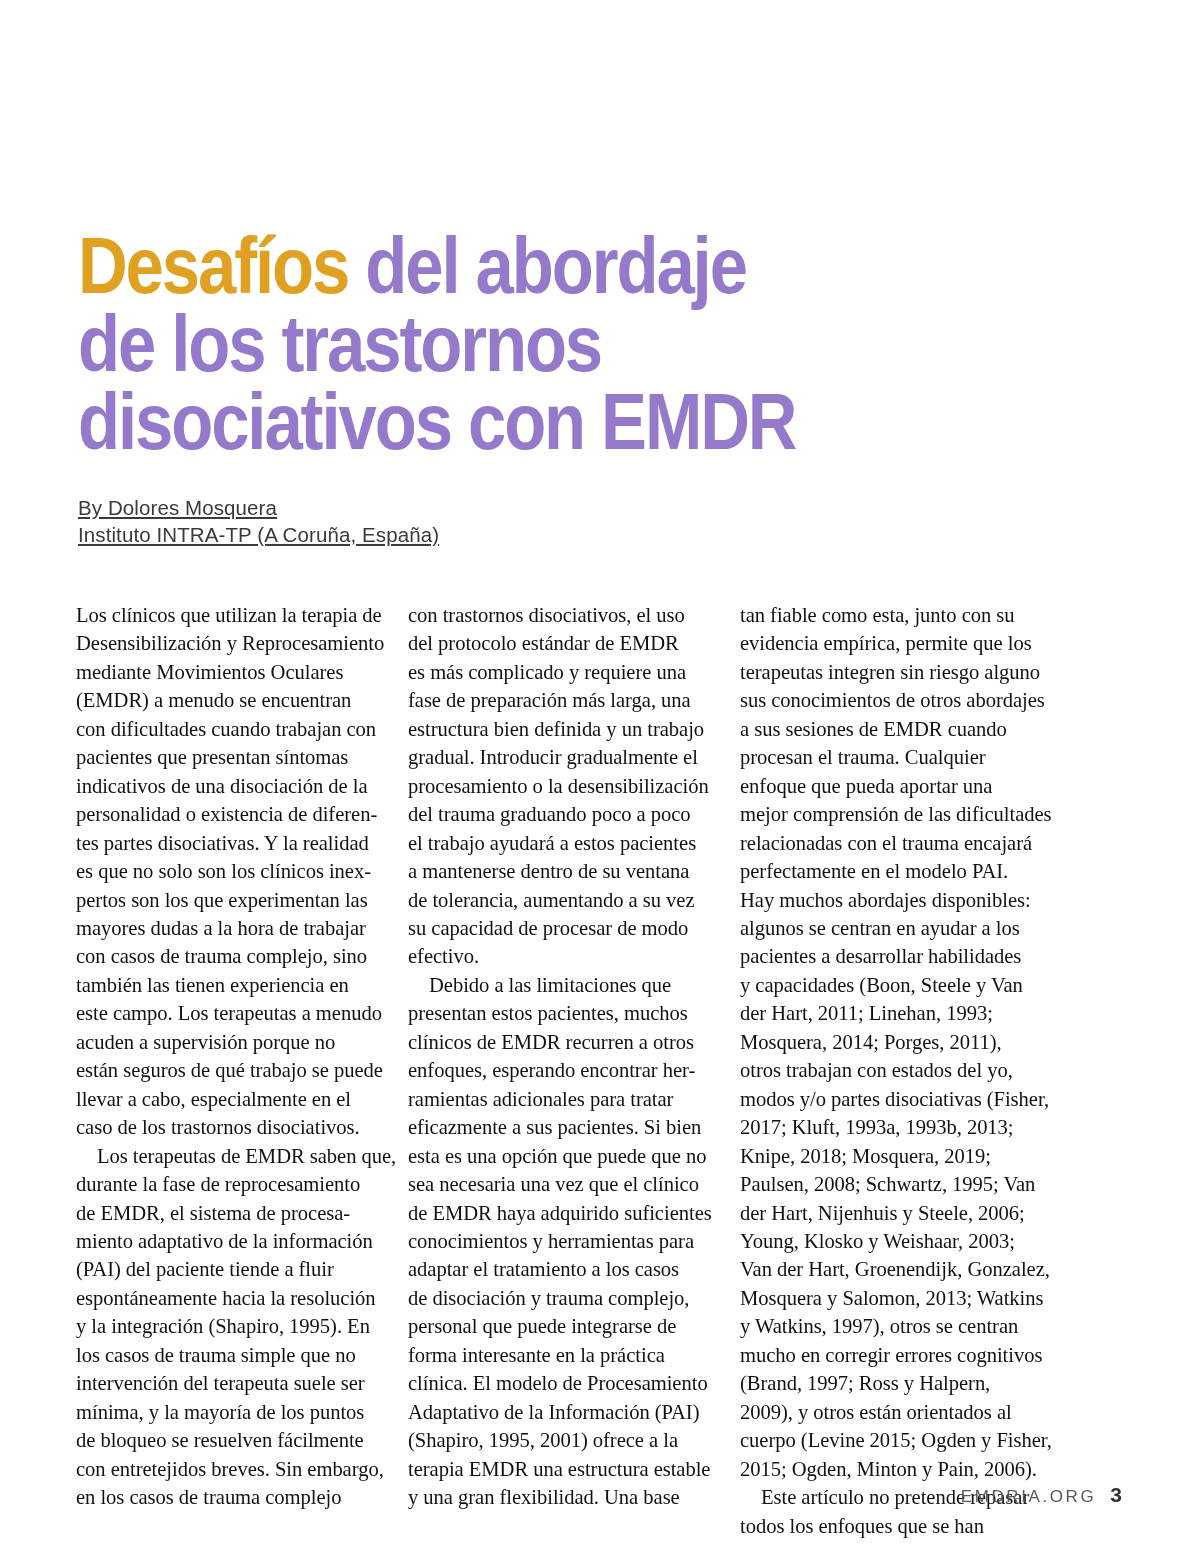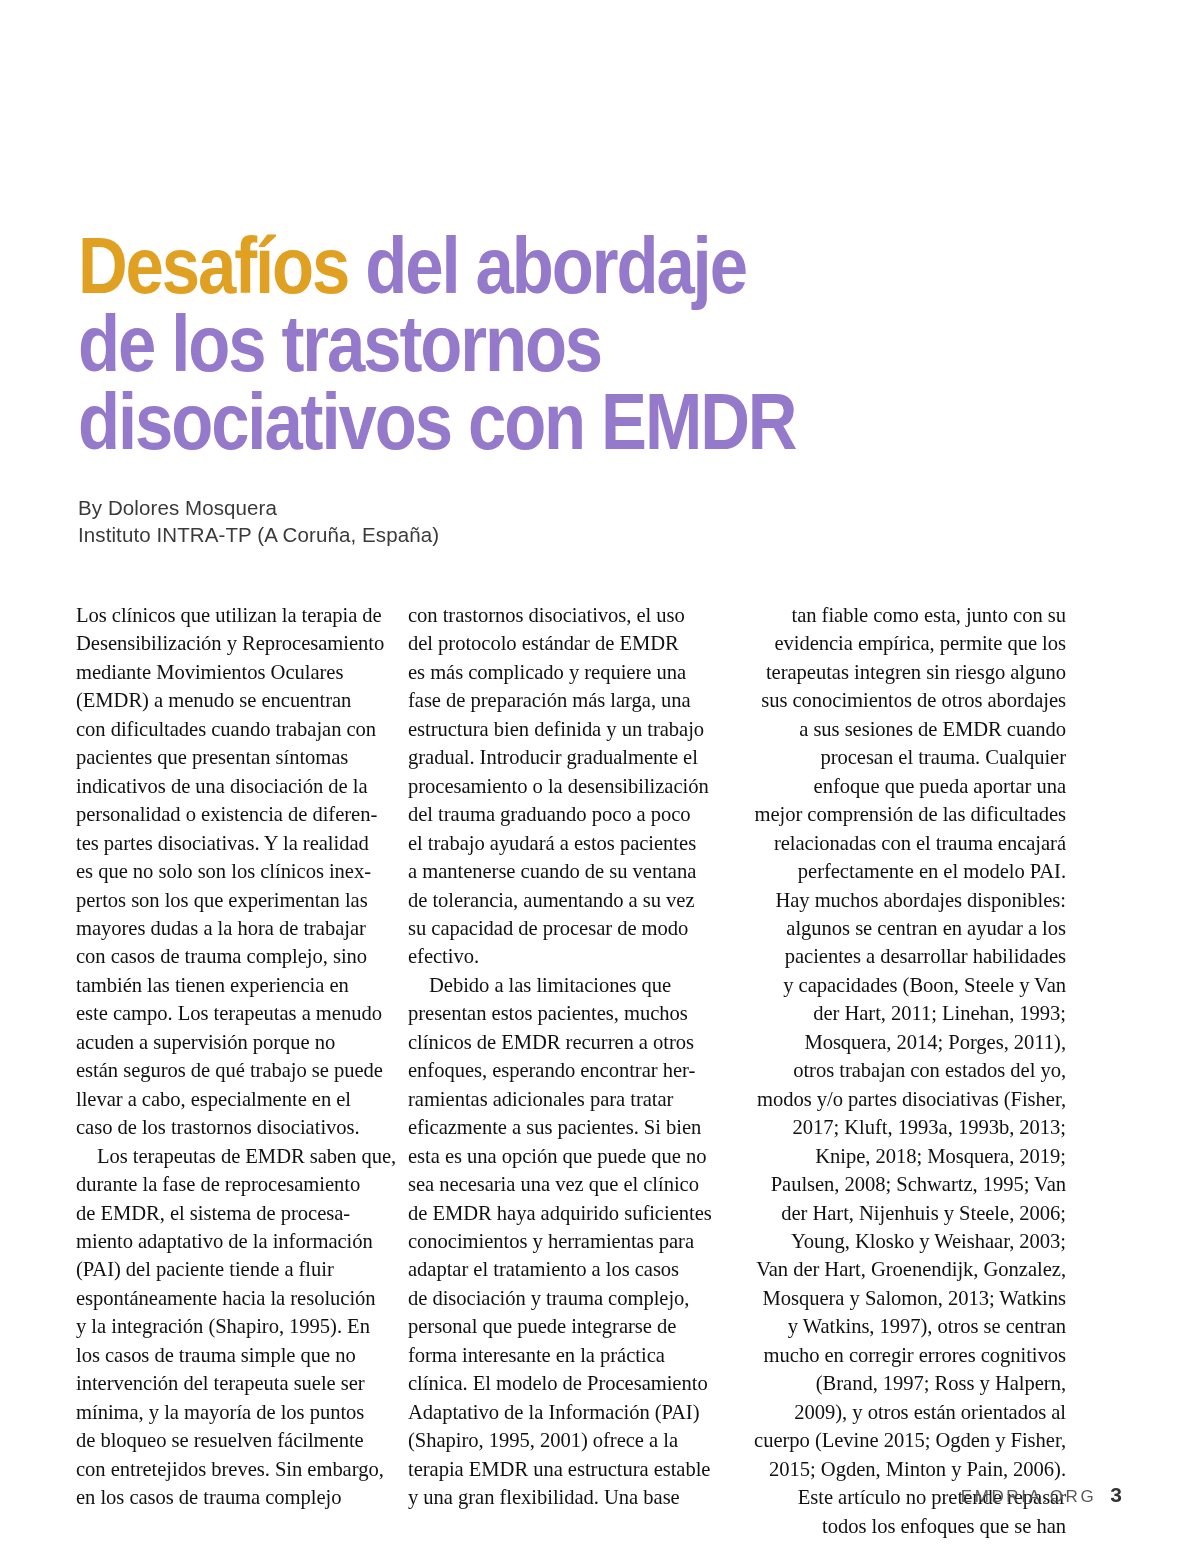--- a/index.html
+++ b/index.html
@@ -54,20 +54,21 @@
   .byline {
     position: absolute;
     left: 78px;
     top: 460px;
     font-family: "Liberation Sans", sans-serif;
     font-weight: 400;
     font-size: 20.5px;
     line-height: 26.5px;
     color: #3a3a3a;
     letter-spacing: 0.1px;
+    text-decoration: underline;
   }
   .byline div {
     white-space: nowrap;
   }
 
   
   .columns {
     position: absolute;
     left: 76px;
     top: 566px;
@@ -75,21 +76,20 @@
     display: flex;
     gap: 14px;
   }
   .col {
     width: 318px;
     flex: 0 0 318px;
   }
   .col-3 {
     width: 326px;
     flex: 0 0 326px;
-    text-align: right;
   }
   .bodyline {
     font-family: "Liberation Serif", serif;
     font-size: 20.6px;
     line-height: 28.45px;
     color: #111111;
     white-space: nowrap;
     letter-spacing: -0.05px;
   }
   .indent {
@@ -172,21 +172,21 @@
     <div class="col">
         <div class="bodyline">con trastornos disociativos, el uso</div>
         <div class="bodyline">del protocolo estándar de EMDR</div>
         <div class="bodyline">es más complicado y requiere una</div>
         <div class="bodyline">fase de preparación más larga, una</div>
         <div class="bodyline">estructura bien definida y un trabajo</div>
         <div class="bodyline">gradual. Introducir gradualmente el</div>
         <div class="bodyline">procesamiento o la desensibilización</div>
         <div class="bodyline">del trauma graduando poco a poco</div>
         <div class="bodyline">el trabajo ayudará a estos pacientes</div>
-        <div class="bodyline">a mantenerse cuando de su ventana</div>
+        <div class="bodyline">a mantenerse dentro de su ventana</div>
         <div class="bodyline">de tolerancia, aumentando a su vez</div>
         <div class="bodyline">su capacidad de procesar de modo</div>
         <div class="bodyline">efectivo.</div>
         <div class="bodyline indent">Debido a las limitaciones que</div>
         <div class="bodyline">presentan estos pacientes, muchos</div>
         <div class="bodyline">clínicos de EMDR recurren a otros</div>
         <div class="bodyline">enfoques, esperando encontrar her-</div>
         <div class="bodyline">ramientas adicionales para tratar</div>
         <div class="bodyline">eficazmente a sus pacientes. Si bien</div>
         <div class="bodyline">esta es una opción que puede que no</div>

